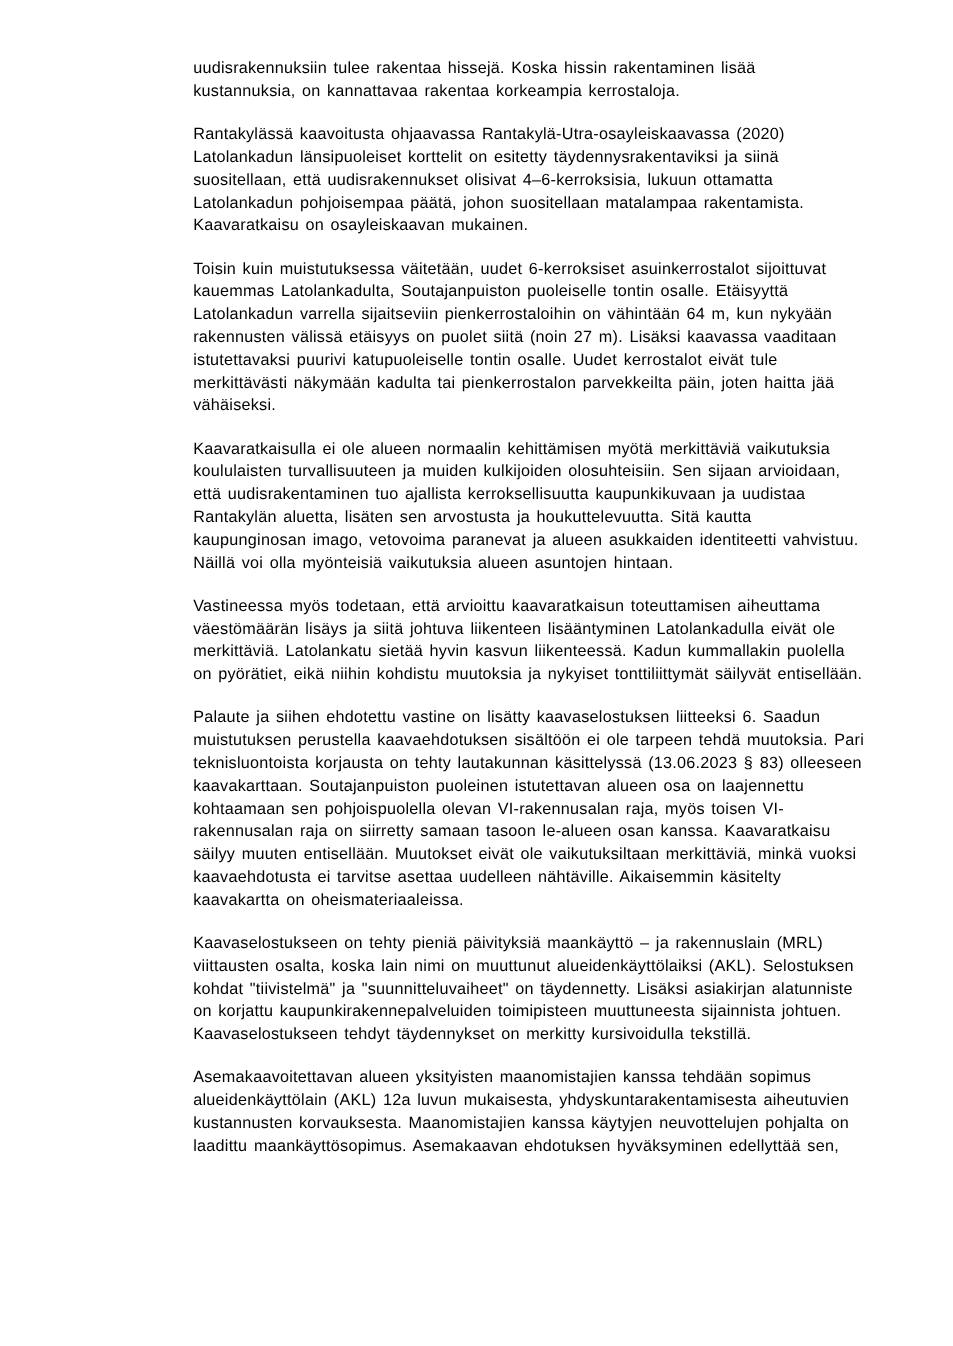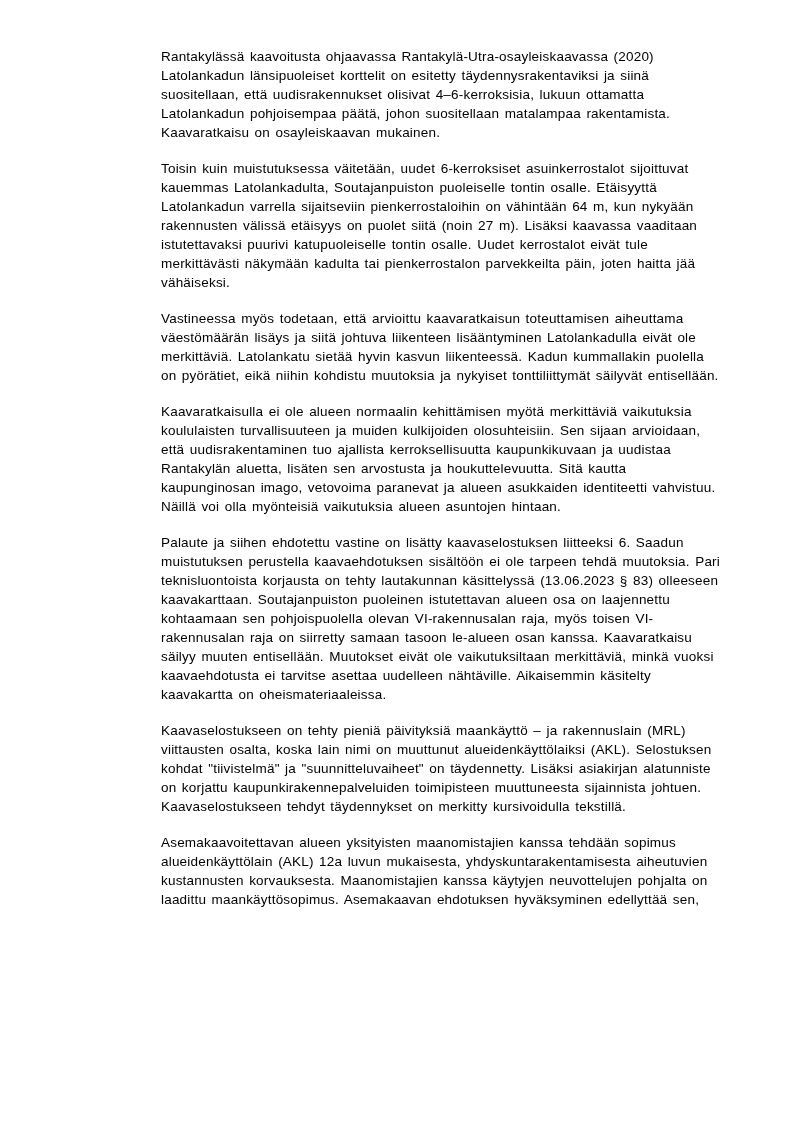--- a/index.html
+++ b/index.html
@@ -29,42 +29,44 @@
     letter-spacing: 0.2px;
     word-spacing: 1.5px;
     white-space: pre; 
   }
 </style>
 </head>
 <body>
 
 <div class="page">
   <div class="content">
+    <p class="para">uudisrakennuksiin tulee rakentaa hissejä. Koska hissin rakentaminen lisää
+kustannuksia, on kannattavaa rakentaa korkeampia kerrostaloja.</p>
     <p class="para">Rantakylässä kaavoitusta ohjaavassa Rantakylä-Utra-osayleiskaavassa (2020)
 Latolankadun länsipuoleiset korttelit on esitetty täydennysrakentaviksi ja siinä
 suositellaan, että uudisrakennukset olisivat 4–6-kerroksisia, lukuun ottamatta
 Latolankadun pohjoisempaa päätä, johon suositellaan matalampaa rakentamista.
 Kaavaratkaisu on osayleiskaavan mukainen.</p>
     <p class="para">Toisin kuin muistutuksessa väitetään, uudet 6-kerroksiset asuinkerrostalot sijoittuvat
 kauemmas Latolankadulta, Soutajanpuiston puoleiselle tontin osalle. Etäisyyttä
 Latolankadun varrella sijaitseviin pienkerrostaloihin on vähintään 64 m, kun nykyään
 rakennusten välissä etäisyys on puolet siitä (noin 27 m). Lisäksi kaavassa vaaditaan
 istutettavaksi puurivi katupuoleiselle tontin osalle. Uudet kerrostalot eivät tule
 merkittävästi näkymään kadulta tai pienkerrostalon parvekkeilta päin, joten haitta jää
 vähäiseksi.</p>
-    <p class="para">Vastineessa myös todetaan, että arvioittu kaavaratkaisun toteuttamisen aiheuttama
-väestömäärän lisäys ja siitä johtuva liikenteen lisääntyminen Latolankadulla eivät ole
-merkittäviä. Latolankatu sietää hyvin kasvun liikenteessä. Kadun kummallakin puolella
-on pyörätiet, eikä niihin kohdistu muutoksia ja nykyiset tonttiliittymät säilyvät entisellään.</p>
     <p class="para">Kaavaratkaisulla ei ole alueen normaalin kehittämisen myötä merkittäviä vaikutuksia
 koululaisten turvallisuuteen ja muiden kulkijoiden olosuhteisiin. Sen sijaan arvioidaan,
 että uudisrakentaminen tuo ajallista kerroksellisuutta kaupunkikuvaan ja uudistaa
 Rantakylän aluetta, lisäten sen arvostusta ja houkuttelevuutta. Sitä kautta
 kaupunginosan imago, vetovoima paranevat ja alueen asukkaiden identiteetti vahvistuu.
 Näillä voi olla myönteisiä vaikutuksia alueen asuntojen hintaan.</p>
+    <p class="para">Vastineessa myös todetaan, että arvioittu kaavaratkaisun toteuttamisen aiheuttama
+väestömäärän lisäys ja siitä johtuva liikenteen lisääntyminen Latolankadulla eivät ole
+merkittäviä. Latolankatu sietää hyvin kasvun liikenteessä. Kadun kummallakin puolella
+on pyörätiet, eikä niihin kohdistu muutoksia ja nykyiset tonttiliittymät säilyvät entisellään.</p>
     <p class="para">Palaute ja siihen ehdotettu vastine on lisätty kaavaselostuksen liitteeksi 6. Saadun
 muistutuksen perustella kaavaehdotuksen sisältöön ei ole tarpeen tehdä muutoksia. Pari
 teknisluontoista korjausta on tehty lautakunnan käsittelyssä (13.06.2023 § 83) olleeseen
 kaavakarttaan. Soutajanpuiston puoleinen istutettavan alueen osa on laajennettu
 kohtaamaan sen pohjoispuolella olevan VI-rakennusalan raja, myös toisen VI-
 rakennusalan raja on siirretty samaan tasoon le-alueen osan kanssa. Kaavaratkaisu
 säilyy muuten entisellään. Muutokset eivät ole vaikutuksiltaan merkittäviä, minkä vuoksi
 kaavaehdotusta ei tarvitse asettaa uudelleen nähtäville. Aikaisemmin käsitelty
 kaavakartta on oheismateriaaleissa.</p>
     <p class="para">Kaavaselostukseen on tehty pieniä päivityksiä maankäyttö – ja rakennuslain (MRL)

